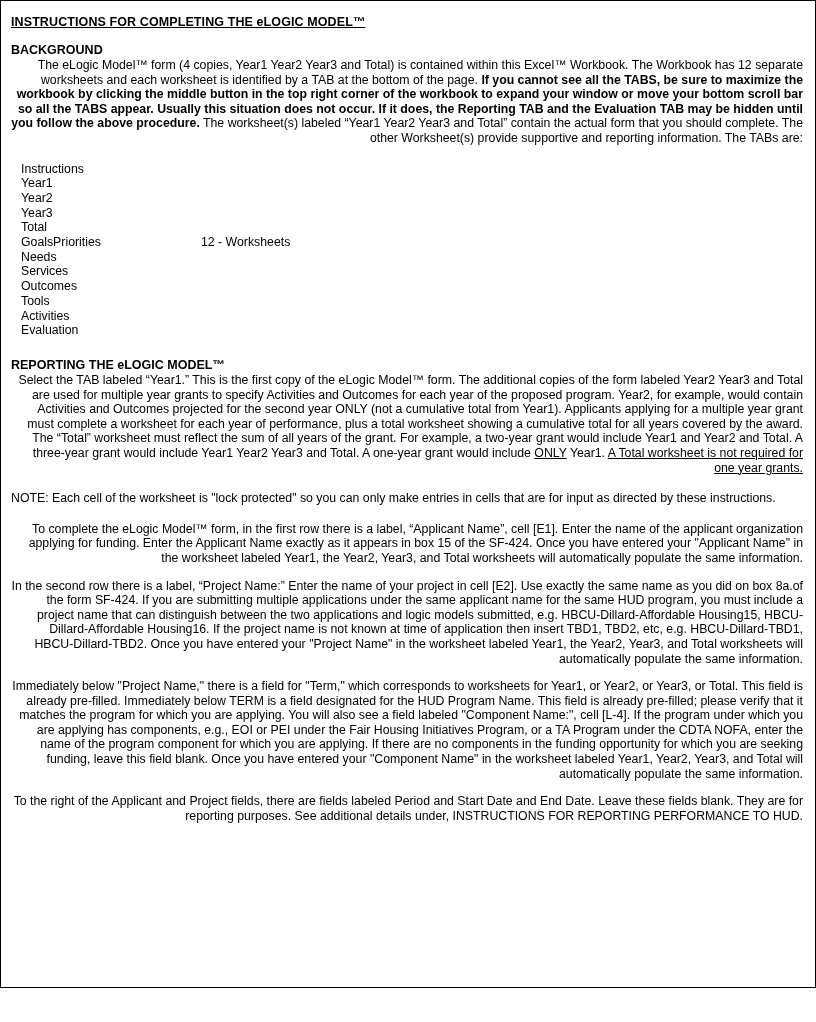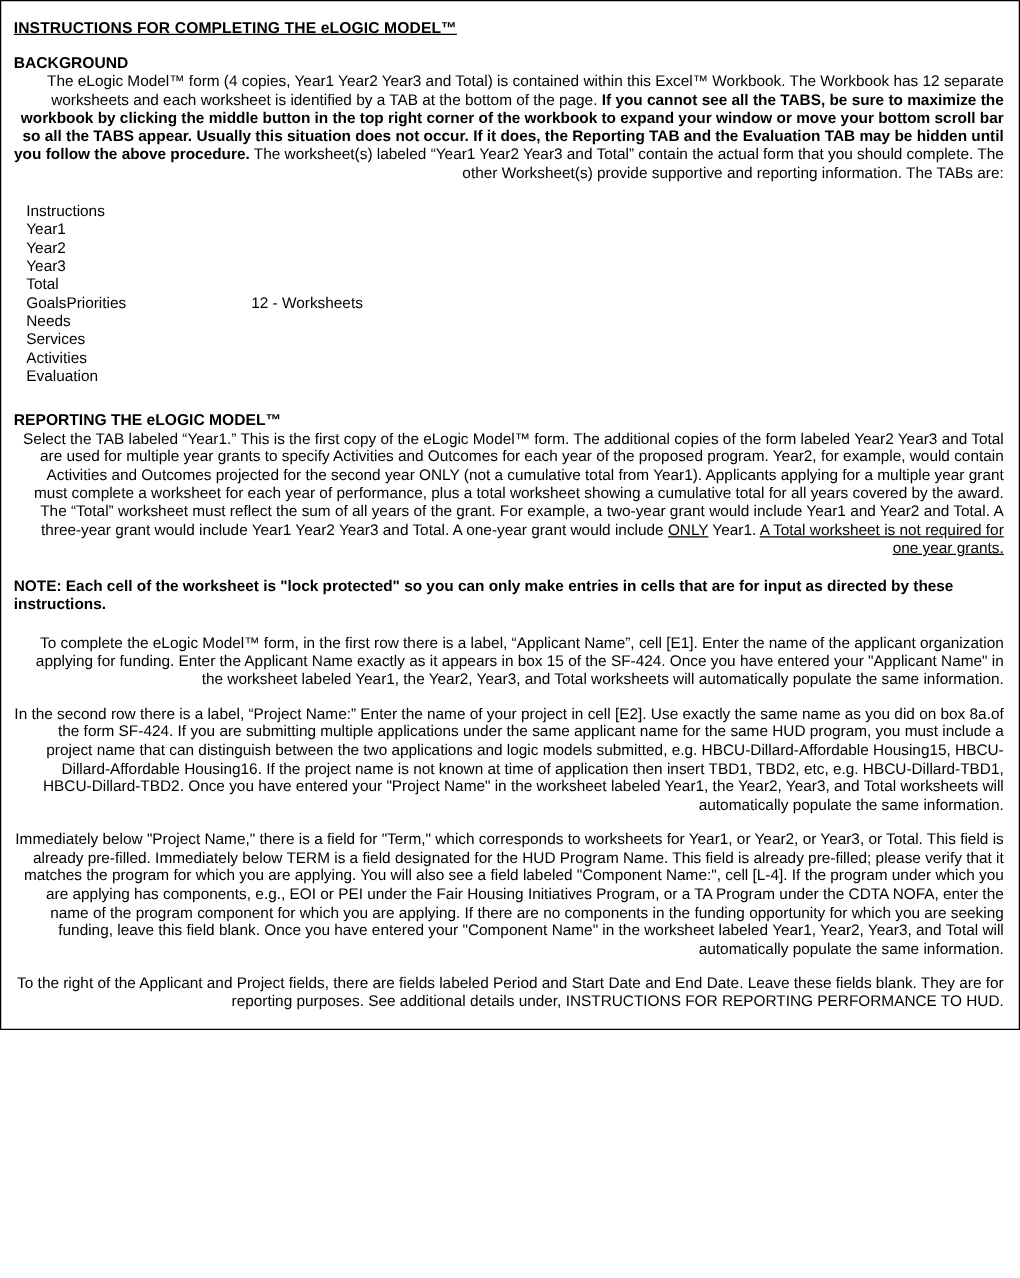--- a/index.html
+++ b/index.html
@@ -7,21 +7,21 @@
     padding: 0;
     background: #ffffff;
   }
   body {
     font-family: "Liberation Sans", sans-serif;
     color: #000000;
   }
   .page {
     position: relative;
     width: 816px;
-    height: 824px;
+    height: 988px;
     box-sizing: border-box;
     background: #ffffff;
     border: 1px solid #000000;
     overflow: hidden;
   }
   .content {
     padding: 14px 12px 0 10px;
     box-sizing: border-box;
   }
   .doc-title {
@@ -63,21 +63,21 @@
     min-width: 175px;
     box-sizing: border-box;
   }
   .tab-count {
     white-space: pre;
     margin-left: 15px;
   }
   .note {
     font-size: 12.3px;
     line-height: 14.6px;
-    font-weight: bold;
+    font-weight: normal;
     margin: 0;
   }
 </style>
 </head>
 <body>
 
 <div class="page">
   <div class="content">
 
     <div class="doc-title">INSTRUCTIONS FOR COMPLETING THE eLOGIC MODEL™</div>
@@ -107,20 +107,26 @@
           <span class="tab-name">GoalsPriorities</span>
           <span class="tab-count">12 - Worksheets</span>
         </li>
       <li class="tab-row">
           <span class="tab-name">Needs</span>
         </li>
       <li class="tab-row">
           <span class="tab-name">Services</span>
         </li>
       <li class="tab-row">
+          <span class="tab-name">Outcomes</span>
+        </li>
+      <li class="tab-row">
+          <span class="tab-name">Tools</span>
+        </li>
+      <li class="tab-row">
           <span class="tab-name">Activities</span>
         </li>
       <li class="tab-row">
           <span class="tab-name">Evaluation</span>
         </li>
     </ul>
 
     <div class="spacer-lg"></div>
 
     <div class="section-head">REPORTING THE eLOGIC MODEL™</div>

